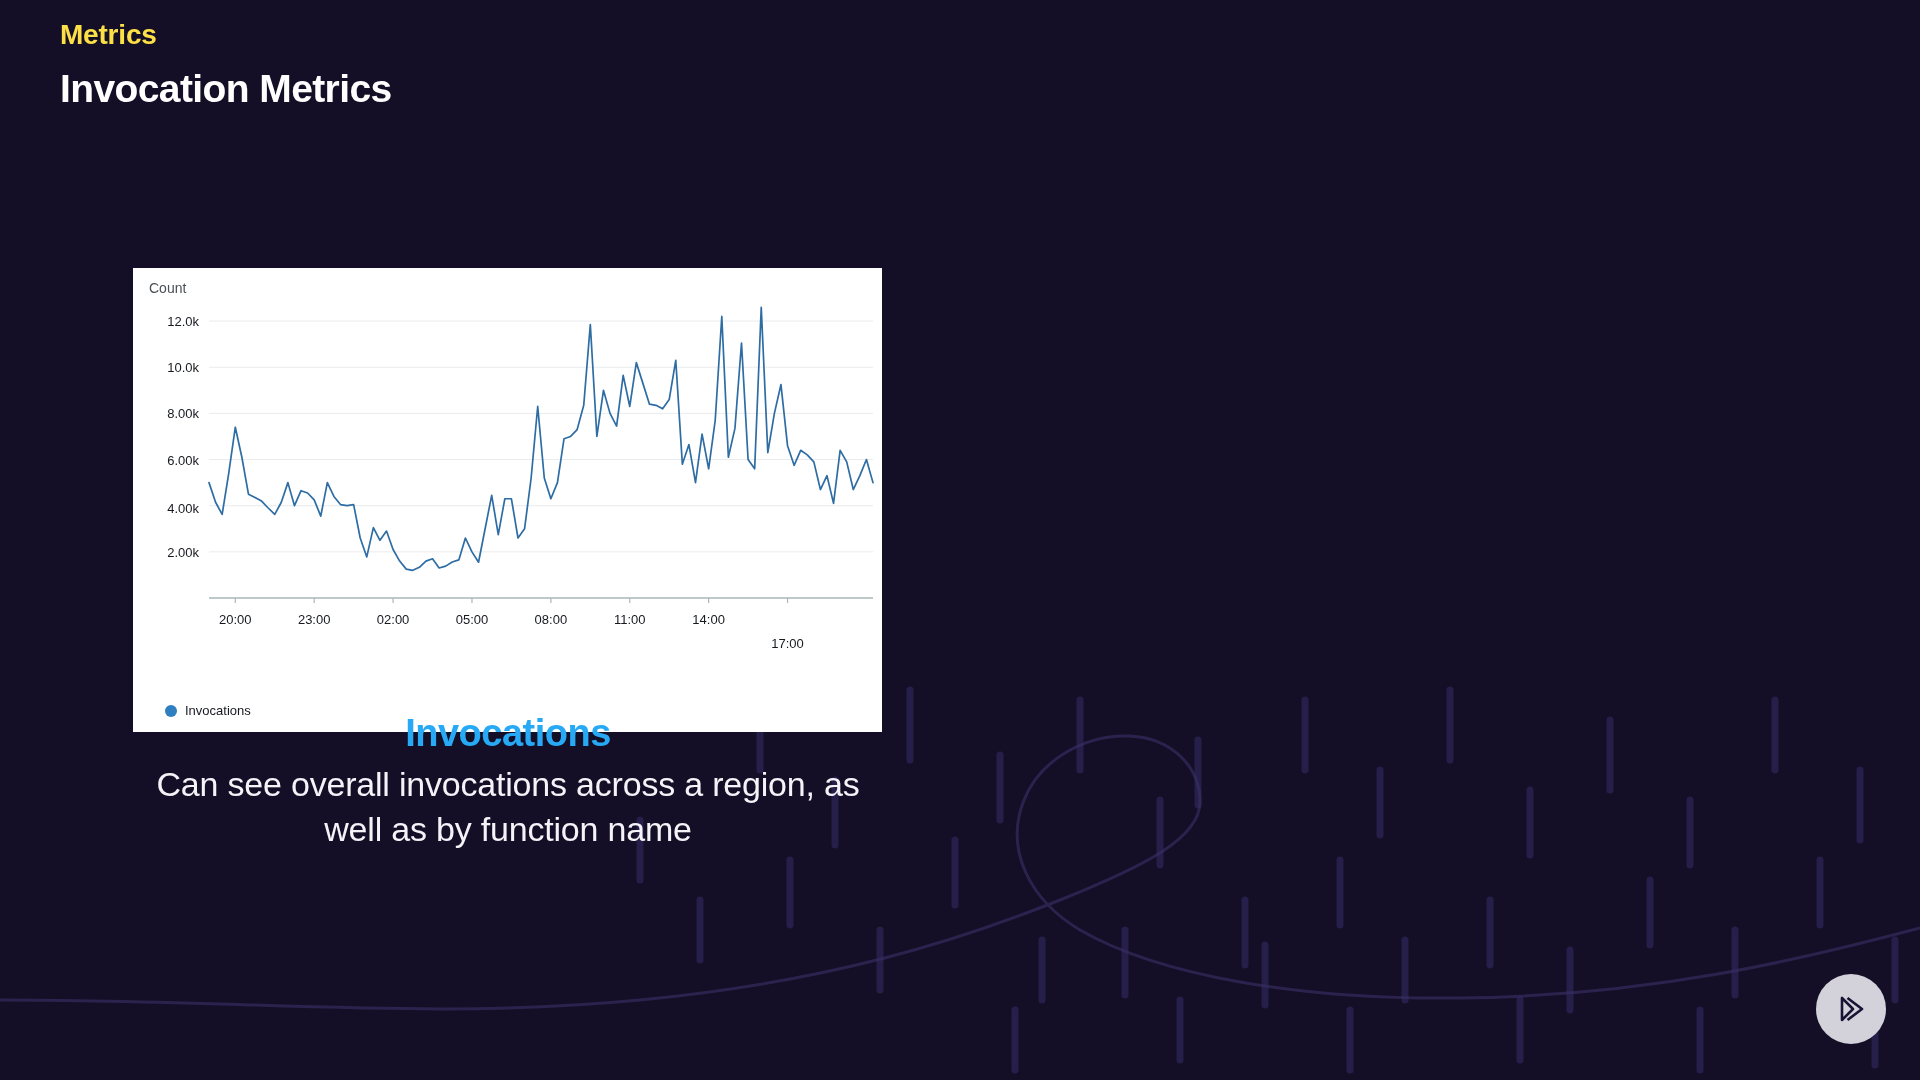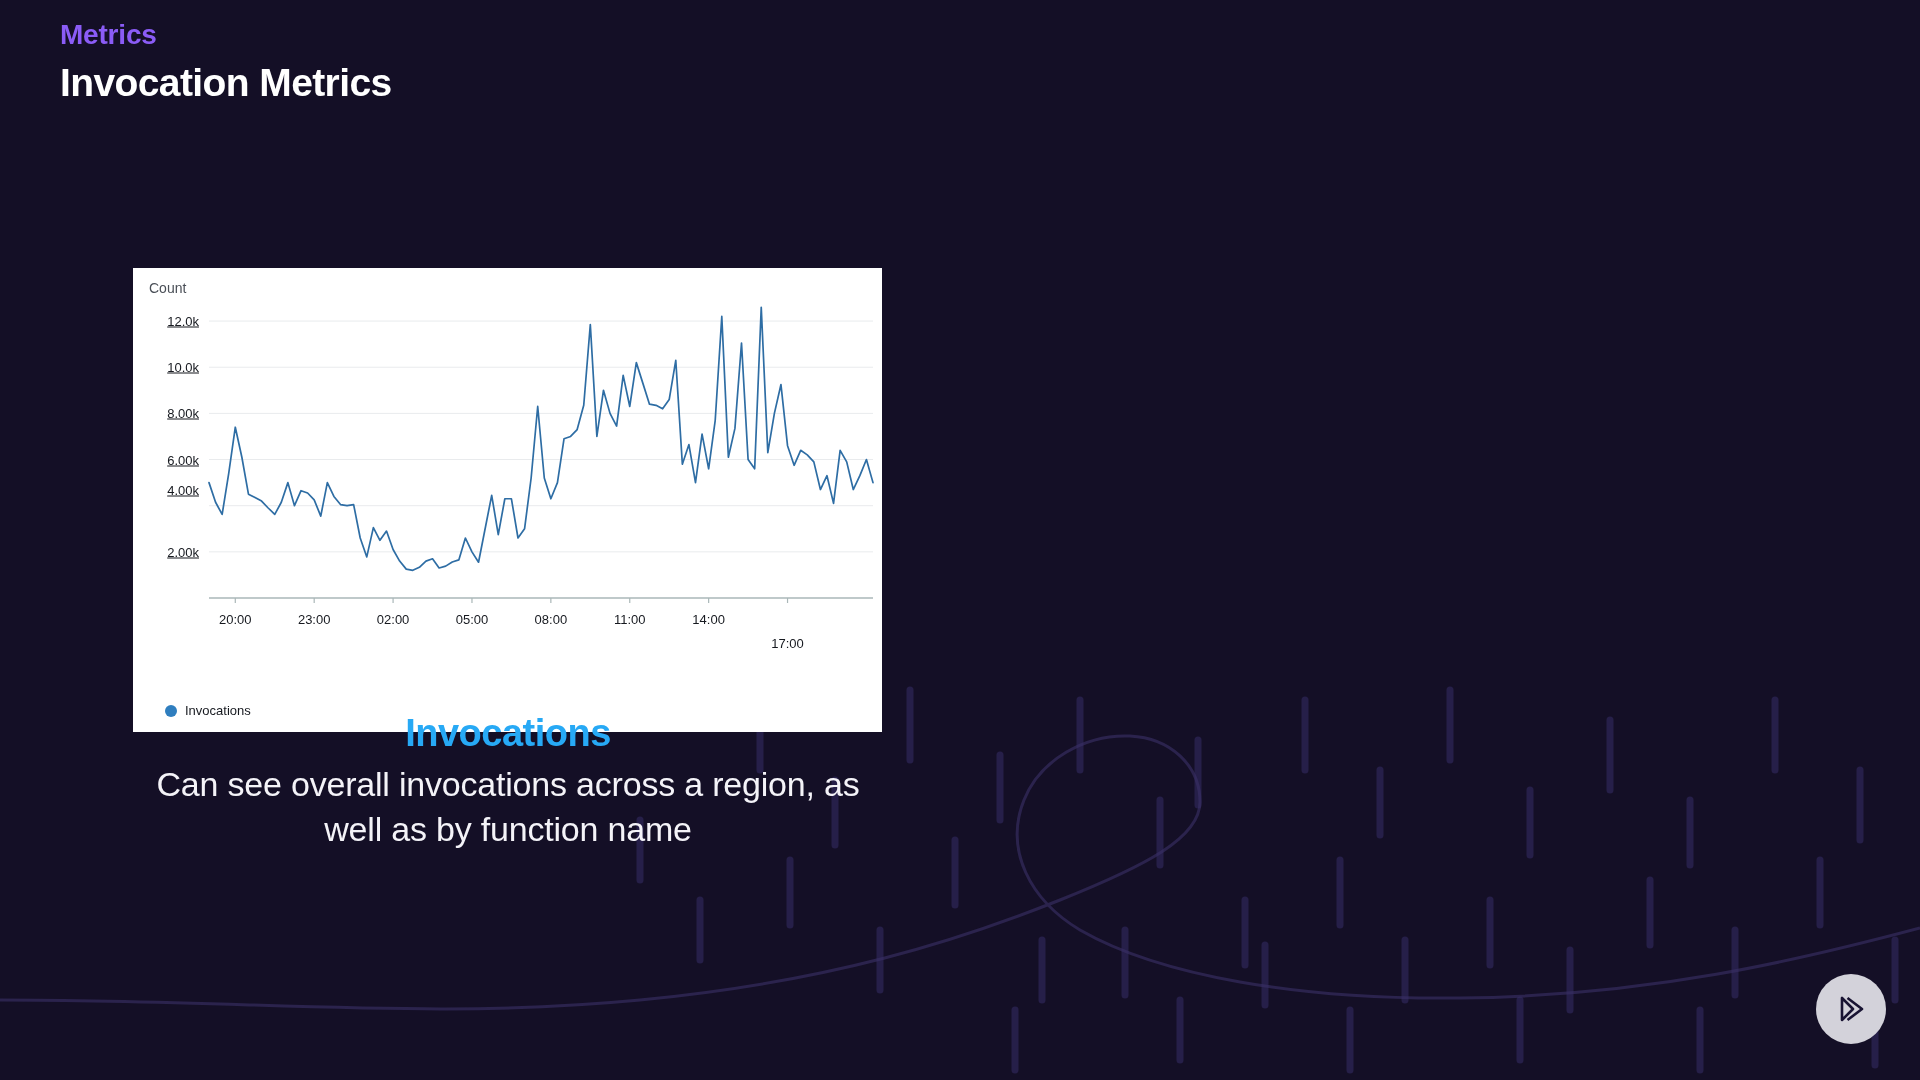--- a/index.html
+++ b/index.html
@@ -33,23 +33,23 @@
   
   #header {
     position: absolute;
     left: 60px;
     top: 18px;
   }
   #eyebrow {
     font-size: 28px;
     font-weight: bold;
     letter-spacing: -0.2px;
-    color: #8b5cf6;
+    color: #fde047;
     line-height: 1.2;
-    margin: 0 0 10px 0;
+    margin: 0 0 16px 0;
   }
   #page-title {
     font-size: 39px;
     font-weight: bold;
     letter-spacing: -0.6px;
     color: #ffffff;
     line-height: 1.1;
     margin: 0;
   }
 
@@ -73,21 +73,20 @@
     font-family: "Liberation Sans", sans-serif;
   }
   .y-tick-label {
     position: absolute;
     right: 0;
     transform: translateY(-50%);
     font-size: 13px;
     color: #16191f;
     font-weight: 400;
     white-space: nowrap;
-    text-decoration: underline;
   }
   #y-axis-labels {
     position: absolute;
     left: 16px;
     top: 0;
     width: 50px;
     height: 400px;
   }
   .x-tick-label {
     position: absolute;
@@ -246,21 +245,21 @@
           <line x1="575.6435643564357" x2="575.6435643564357" y1="330" y2="335" stroke="#aab7b8" stroke-width="1.2"></line>
           <line x1="654.5346534653465" x2="654.5346534653465" y1="330" y2="335" stroke="#aab7b8" stroke-width="1.2"></line>
         </g>
       <g id="series-group">
           <polyline points="76.00,214.62 82.57,234.23 89.15,246.46 95.72,205.38 102.30,159.23 108.87,189.23 115.45,226.15 122.02,229.62 128.59,233.08 135.17,240.00 141.74,246.46 148.32,234.23 154.89,214.62 161.47,237.69 168.04,222.69 174.61,225.00 181.19,231.92 187.76,248.08 194.34,214.62 200.91,228.46 207.49,236.54 214.06,237.69 220.63,236.54 227.21,270.00 233.78,288.92 240.36,259.62 246.93,272.31 253.50,263.08 260.08,281.54 266.65,293.08 273.23,301.15 279.80,302.31 286.38,299.31 292.95,293.08 299.52,290.77 306.10,300.00 312.67,298.15 319.25,294.00 325.82,291.92 332.40,270.00 338.97,283.85 345.54,294.23 352.12,260.77 358.69,227.31 365.27,266.54 371.84,230.77 378.42,230.77 384.99,270.00 391.56,260.77 398.14,210.00 404.71,138.46 411.29,210.00 417.86,230.77 424.44,214.62 431.01,170.77 437.58,168.46 444.16,161.54 450.73,137.31 457.31,56.54 463.88,168.46 470.46,122.31 477.03,145.38 483.60,158.08 490.18,107.31 496.75,138.46 503.33,94.62 509.90,115.38 516.48,136.15 523.05,137.31 529.62,140.77 536.20,131.54 542.77,92.31 549.35,196.15 555.92,176.54 562.50,214.62 569.07,166.15 575.64,200.77 582.22,152.31 588.79,48.46 595.37,189.23 601.94,160.38 608.51,75.00 615.09,191.54 621.66,200.77 628.24,39.23 634.81,184.62 641.39,145.38 647.96,116.54 654.53,177.69 661.11,197.31 667.68,182.31 674.26,186.92 680.83,193.85 687.41,221.54 693.98,207.69 700.55,235.38 707.13,182.31 713.70,193.85 720.28,221.54 726.85,207.69 733.43,191.54 740.00,214.62" fill="none" stroke="#2e6da4" stroke-width="1.7" stroke-linejoin="round" stroke-linecap="round"></polyline>
         </g>
     </svg>
 
     <div id="y-axis-labels">
         <div class="y-tick-label" style="top: 283.846px;">2.00k</div>
-        <div class="y-tick-label" style="top: 222px;">4.00k</div>
+        <div class="y-tick-label" style="top: 240px;">4.00k</div>
         <div class="y-tick-label" style="top: 191.538px;">6.00k</div>
         <div class="y-tick-label" style="top: 145.385px;">8.00k</div>
         <div class="y-tick-label" style="top: 99.2308px;">10.0k</div>
         <div class="y-tick-label" style="top: 53.0769px;">12.0k</div>
       </div>
     <div id="x-axis-labels" style="top: 344px;">
         <div class="x-tick-label" style="left: 26.297px;">20:00</div>
         <div class="x-tick-label" style="left: 105.188px;">23:00</div>
         <div class="x-tick-label" style="left: 184.079px;">02:00</div>
         <div class="x-tick-label" style="left: 262.97px;">05:00</div>

